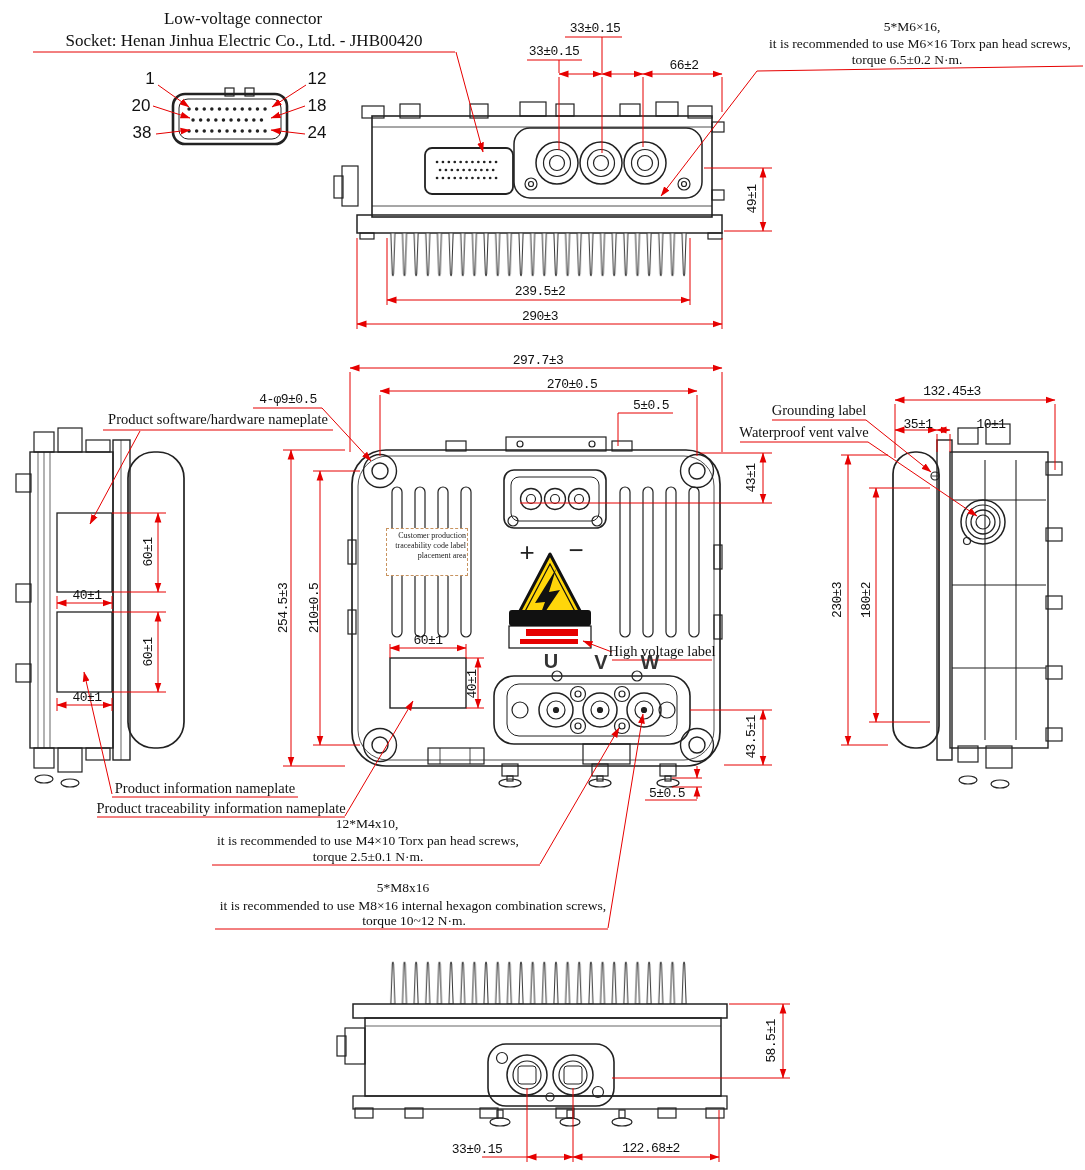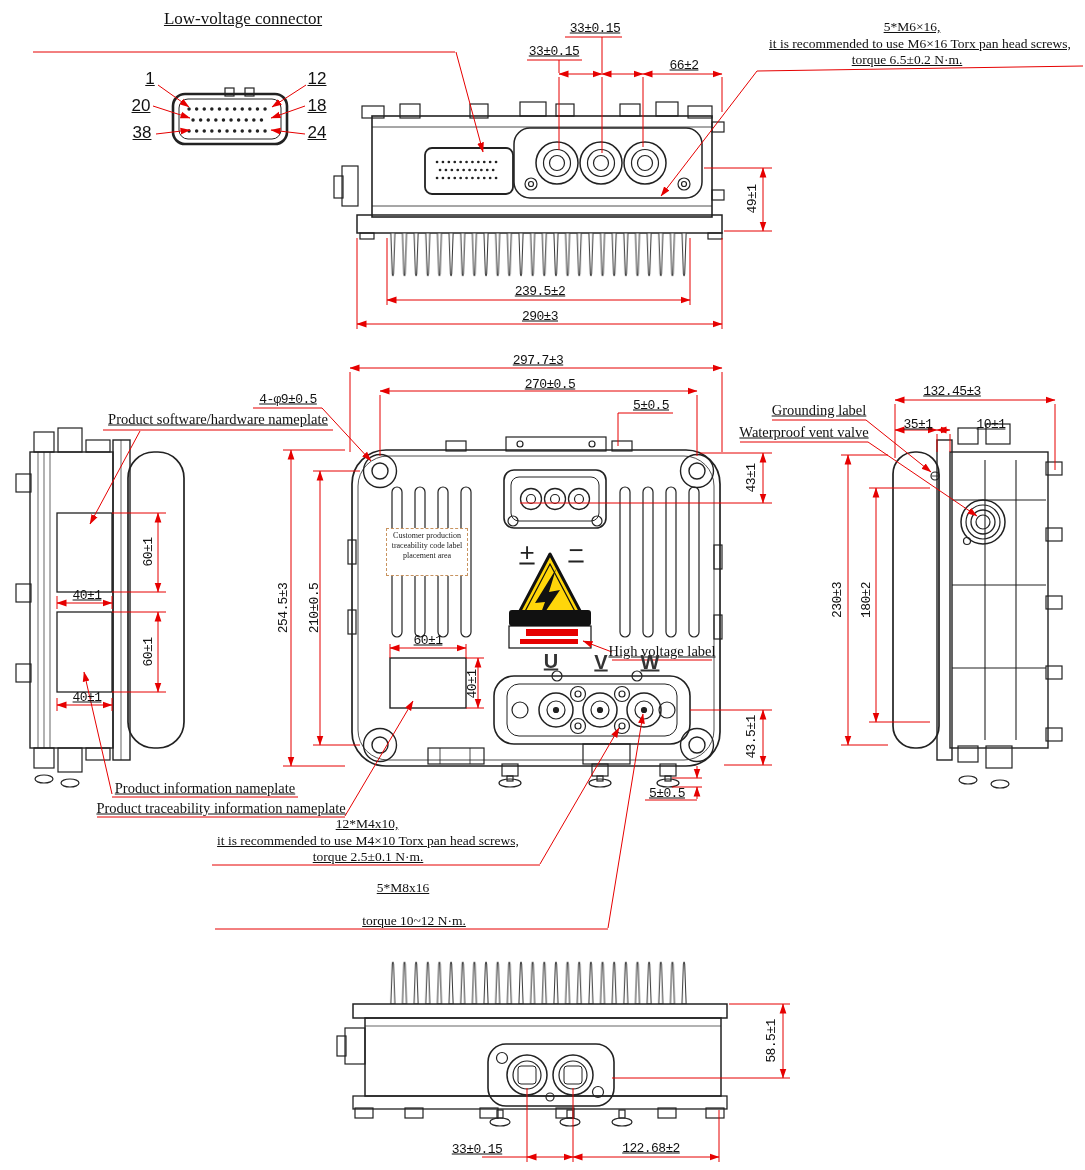--- a/index.html
+++ b/index.html
@@ -1,31 +1,31 @@
 <!DOCTYPE html>
 <html><head>
 <meta charset="utf-8">
 <style>
   html,body{margin:0;padding:0;background:#fff;}
   .canvas{position:relative;width:1085px;height:1170px;background:#fff;overflow:hidden;
           font-family:"Liberation Serif",serif;}
   .canvas svg{position:absolute;left:0;top:0;}
   .t{position:absolute;white-space:nowrap;color:#111;}
-  .c{transform:translate(-50%,-50%);text-decoration:underline;}
+  .c{transform:translate(-50%,-50%);}
   .v{transform:translate(-50%,-50%) rotate(-90deg);}
   .dim{font:13px "Liberation Mono",monospace;letter-spacing:-0.6px;}
   .ann{font:14.5px "Liberation Serif",serif;}
   .note{font:13.5px "Liberation Serif",serif;}
   .pin{font:17px "Liberation Sans",sans-serif;}
   .title{font:17px "Liberation Serif",serif;}
   .uvw{font:bold 20px "Liberation Sans",sans-serif;color:#333;}
   .pm{font:26px "Liberation Sans",sans-serif;color:#222;}
   .custbox{position:absolute;left:386px;top:528px;width:78px;height:42px;background:#fff;
            border:1px dashed #c8935f;font:8px "Liberation Serif",serif;color:#222;
-           text-align:center;line-height:1.25;padding:2px 1px;}
+           text-align:right;line-height:1.25;padding:2px 1px;}
 </style>
 </head>
 <body>
 
 <div class="canvas">
 
 <svg width="1085" height="1170" viewBox="0 0 1085 1170">
 <defs>
   <marker id="ar" viewBox="0 0 10 10" refX="9.5" refY="5" markerWidth="10" markerHeight="10" orient="auto-start-reverse">
     <path d="M0,1.6 L10,5 L0,8.4 Z" fill="#e60000"></path>
@@ -397,41 +397,42 @@
   <line x1="527" y1="1088" x2="527" y2="1162"></line>
         <line x1="573" y1="1088" x2="573" y2="1162"></line>
   <line x1="719" y1="1110" x2="719" y2="1162"></line>
   <line x1="482" y1="1157" x2="527" y2="1157"></line>
   <line x1="527" y1="1157" x2="573" y2="1157" marker-start="url(#ar)" marker-end="url(#ar)"></line>
   <line x1="573" y1="1157" x2="719" y2="1157" marker-start="url(#ar)" marker-end="url(#ar)"></line>
 </g>
 </svg>
 
 <div class="t c title" style="left:243px;top:19px">Low-voltage connector</div>
+<div class="t c title" style="left:244px;top:41px">Socket: Henan Jinhua Electric Co., Ltd. - JHB00420</div>
 
 <div class="t c pin" style="left:150px;top:79px">1</div>
 <div class="t c pin" style="left:317px;top:79px">12</div>
 <div class="t c pin" style="left:141px;top:106px">20</div>
 <div class="t c pin" style="left:317px;top:106px">18</div>
 <div class="t c pin" style="left:142px;top:133px">38</div>
 <div class="t c pin" style="left:317px;top:133px">24</div>
 
 <div class="t c note" style="left:912px;top:27px">5*M6×16,</div>
 <div class="t c note" style="left:920px;top:44px">it is recommended to use M6×16 Torx pan head screws,</div>
 <div class="t c note" style="left:907px;top:60px">torque 6.5±0.2 N·m.</div>
 
 <div class="t c dim" style="left:595px;top:28px">33±0.15</div>
 <div class="t c dim" style="left:554px;top:51px">33±0.15</div>
 <div class="t c dim" style="left:684px;top:65px">66±2</div>
 <div class="t v dim" style="left:752px;top:199px">49±1</div>
 <div class="t c dim" style="left:540px;top:291px">239.5±2</div>
 <div class="t c dim" style="left:540px;top:316px">290±3</div>
 
 <div class="t c dim" style="left:538px;top:360px">297.7±3</div>
-<div class="t c dim" style="left:550px;top:384px">270±0.5</div>
+<div class="t c dim" style="left:572px;top:384px">270±0.5</div>
 <div class="t c dim" style="left:651px;top:405px">5±0.5</div>
 <div class="t c dim" style="left:288px;top:399px">4-φ9±0.5</div>
 <div class="t v dim" style="left:283px;top:608px">254.5±3</div>
 <div class="t v dim" style="left:314px;top:608px">210±0.5</div>
 <div class="t v dim" style="left:751px;top:478px">43±1</div>
 <div class="t v dim" style="left:751px;top:737px">43.5±1</div>
 <div class="t c dim" style="left:667px;top:793px">5±0.5</div>
 <div class="t c dim" style="left:428px;top:640px">60±1</div>
 <div class="t v dim" style="left:472px;top:684px">40±1</div>
 
@@ -454,20 +455,21 @@
 <div class="t c ann" style="left:819px;top:410px">Grounding label</div>
 <div class="t c ann" style="left:804px;top:432px">Waterproof vent valve</div>
 <div class="t c ann" style="left:662px;top:651px">High voltage label</div>
 <div class="t c ann" style="left:205px;top:788px">Product information nameplate</div>
 <div class="t c ann" style="left:221px;top:808px">Product traceability information nameplate</div>
 
 <div class="t c note" style="left:367px;top:824px">12*M4x10,</div>
 <div class="t c note" style="left:368px;top:841px">it is recommended to use M4×10 Torx pan head screws,</div>
 <div class="t c note" style="left:368px;top:857px">torque 2.5±0.1 N·m.</div>
 <div class="t c note" style="left:403px;top:888px">5*M8x16</div>
+<div class="t c note" style="left:413px;top:906px">it is recommended to use M8×16 internal hexagon combination screws,</div>
 <div class="t c note" style="left:414px;top:921px">torque 10~12 N·m.</div>
 
 <div class="t c pm" style="left:527px;top:552px">+</div>
 <div class="t c pm" style="left:576px;top:550px">−</div>
 <div class="t c uvw" style="left:551px;top:661px">U</div>
 <div class="t c uvw" style="left:601px;top:662px">V</div>
 <div class="t c uvw" style="left:650px;top:662px">W</div>
 
 <div class="custbox">Customer production traceability code label placement area</div>
 

